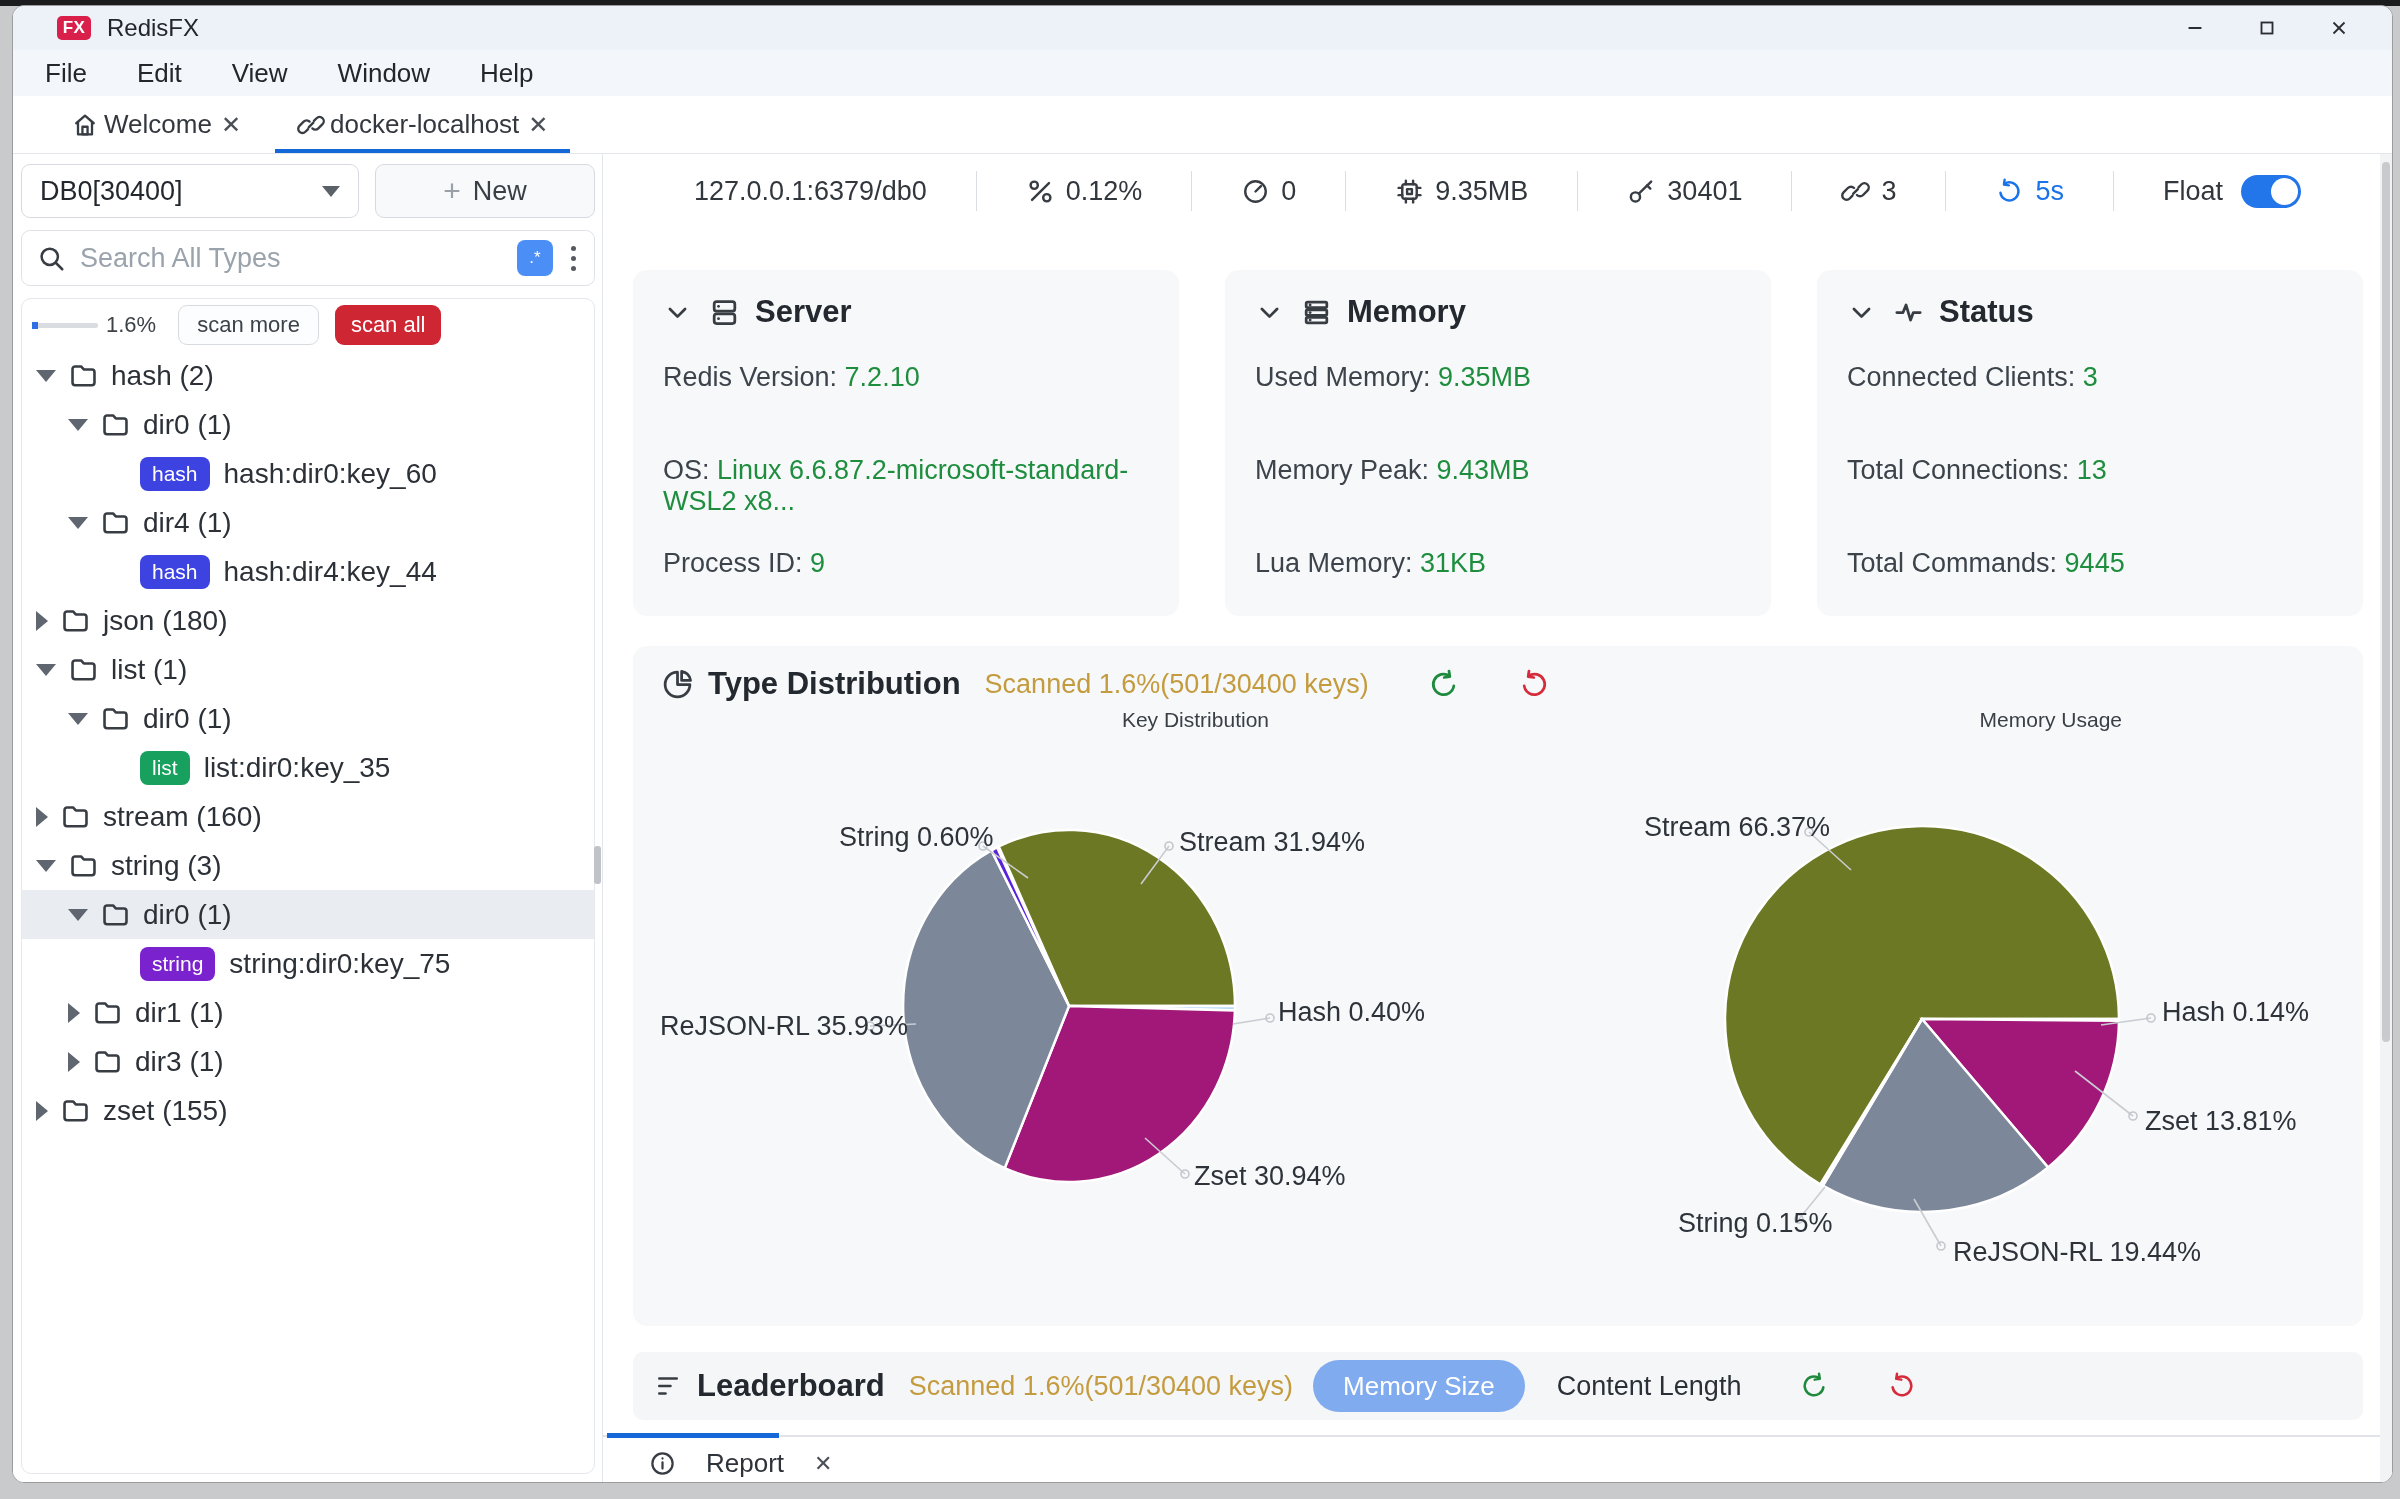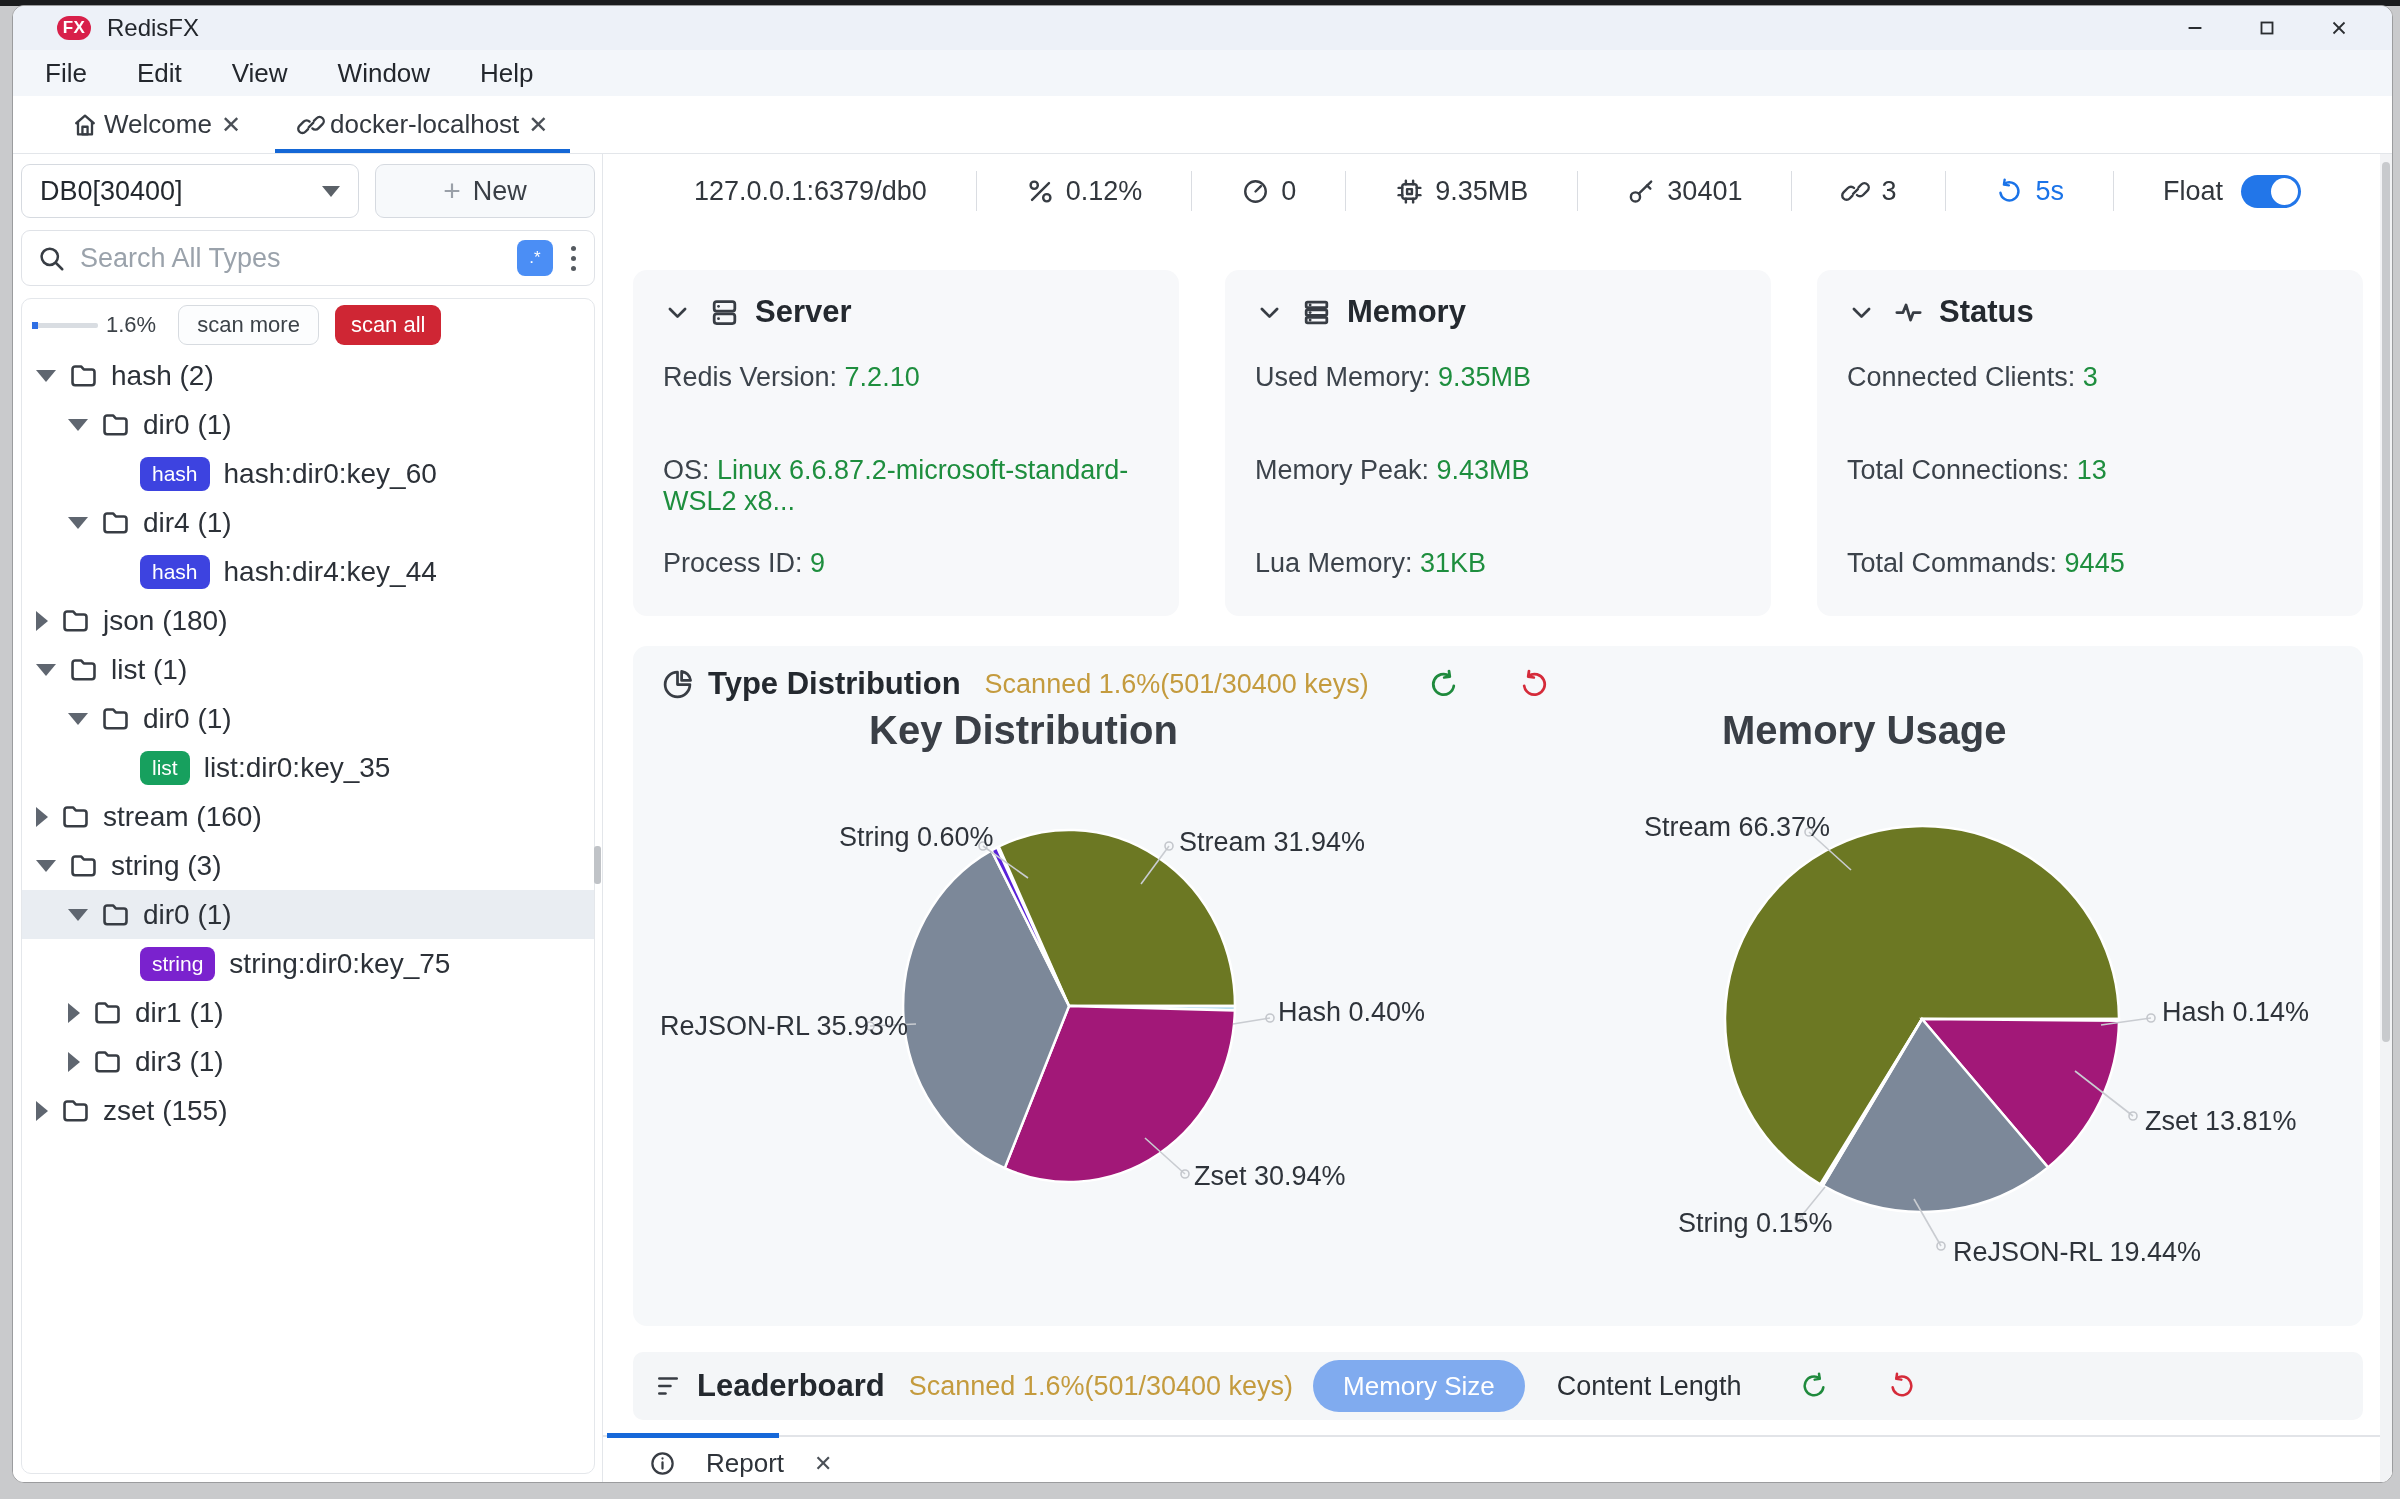--- a/index.html
+++ b/index.html
@@ -4,21 +4,21 @@
 <style>
   * { margin:0; padding:0; box-sizing:border-box; }
   html,body { width:2400px; height:1499px; overflow:hidden;
     font-family:"Liberation Sans","DejaVu Sans",sans-serif; background:#c9cacc; }
   .top-strip { position:absolute; left:0; top:0; width:2400px; height:6px; background:#1b1c1e; }
   .window { position:absolute; left:12px; top:5px; width:2381px; height:1478px;
     background:#fff; border:1px solid #9b9c9e; border-radius:12px; overflow:hidden;
     display:flex; flex-direction:column; }
   
   .titlebar { height:44px; background:#edf1f8; display:flex; align-items:center; flex:0 0 auto; }
-  .logo { width:34px; height:24px; border-radius:17px; background:#d8204a; color:#fff;
+  .logo { width:34px; height:24px; border-radius:5px; background:#d8204a; color:#fff;
     font-size:17px; font-weight:bold; display:flex; align-items:center; justify-content:center;
     margin-left:44px; letter-spacing:.5px; }
   .apptitle { font-size:24px; color:#22262c; margin-left:16px; }
   .wincontrols { margin-left:auto; display:flex; align-items:center; gap:26px; margin-right:30px; }
   .winbtn { width:46px; height:36px; display:flex; align-items:center; justify-content:center; color:#2a2d31; }
   .winbtn svg { width:22px; height:22px; stroke:#2a2d31; stroke-width:2; fill:none; }
   
   .menubar { height:46px; background:#f3f6fa; display:flex; align-items:center; gap:50px;
     padding-left:32px; flex:0 0 auto; }
   .menu-item { font-size:26px; color:#23272d; }
@@ -89,21 +89,21 @@
   .card-row b { font-weight:400; color:#1e8e3e; }
   
   .chart-card { position:absolute; left:30px; top:492px; width:1730px; height:680px; background:#f6f8fa;
     border-radius:14px; }
   .chart-head { position:absolute; left:28px; top:20px; display:flex; align-items:center; }
   .chart-head .ic svg { width:33px; height:33px; }
   .chart-title { font-size:31px; font-weight:600; color:#24292f; margin-left:14px; }
   .scanned { font-size:27px; color:#c49b3e; margin-left:24px; }
   .mini-ic { margin-left:58px; }
   .mini-ic svg { width:30px; height:30px; }
-  .pie-title { position:absolute; top:62px; width:400px; text-align:left; font-size:40px; color:#3a3f46; font-weight:700; }
+  .pie-title { position:absolute; top:62px; width:400px; text-align:right; font-size:21px; color:#3a3f46; font-weight:400; }
   .pie-label { position:absolute; font-size:27px; color:#2e333a; white-space:nowrap; }
   .chart-svg { position:absolute; left:0; top:0; }
   
   .leader-card { position:absolute; left:30px; top:1198px; width:1730px; height:68px; background:#f4f6f8;
     border-radius:10px; display:flex; align-items:center; padding:0 20px; }
   .leader-card .ic svg { width:30px; height:30px; }
   .leader-title { font-size:31px; font-weight:600; color:#24292f; margin-left:14px; }
   .pill { margin-left:20px; height:52px; border-radius:26px; background:#80abef; color:#fff; font-size:26px;
     display:flex; align-items:center; padding:0 30px; }
   .plain-btn { margin-left:32px; font-size:27px; color:#2b3036; }

